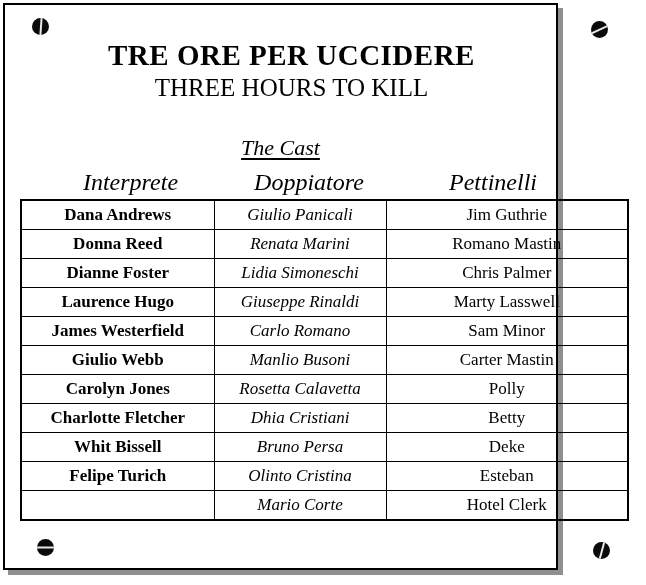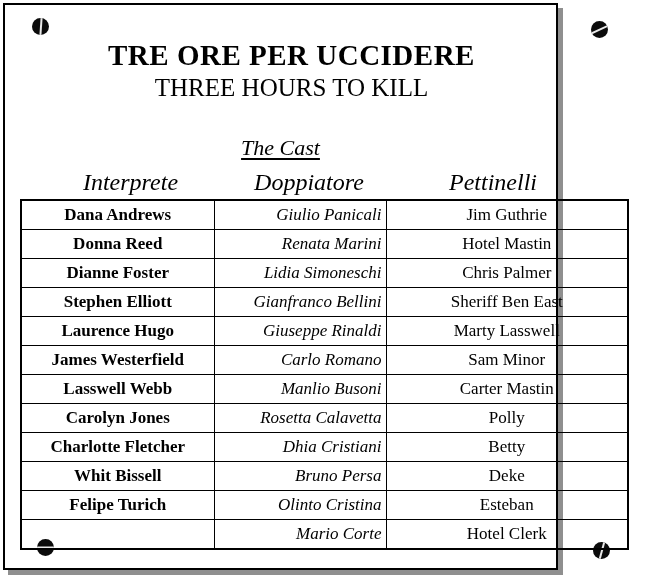--- a/index.html
+++ b/index.html
@@ -93,21 +93,21 @@
   .cast-table td {
     border: 1px solid #000000;
     text-align: center;
     vertical-align: middle;
     font-size: 17px;
     padding: 4px;
     overflow: hidden;
     white-space: nowrap;
   }
   .cast-table td.c1 { font-weight: bold; }
-  .cast-table td.c2 { font-style: italic; text-align: right; }
+  .cast-table td.c2 { font-style: italic; }
 </style>
 </head>
 <body>
 
 <div class="panel">
 
   <div class="screw screw-tl">
       <div class="slot"></div>
     </div>
   <div class="screw screw-tr">
@@ -141,44 +141,39 @@
     </colgroup>
     <tbody>
       <tr>
         <td class="c1">Dana Andrews</td>
         <td class="c2">Giulio Panicali</td>
         <td class="c3">Jim Guthrie</td>
       </tr>
       <tr>
         <td class="c1">Donna Reed</td>
         <td class="c2">Renata Marini</td>
-        <td class="c3">Hotel Mastin</td>
+        <td class="c3">Romano Mastin</td>
       </tr>
       <tr>
         <td class="c1">Dianne Foster</td>
         <td class="c2">Lidia Simoneschi</td>
         <td class="c3">Chris Palmer</td>
       </tr>
       <tr>
-        <td class="c1">Stephen Elliott</td>
-        <td class="c2">Gianfranco Bellini</td>
-        <td class="c3">Sheriff Ben East</td>
-      </tr>
-      <tr>
         <td class="c1">Laurence Hugo</td>
         <td class="c2">Giuseppe Rinaldi</td>
         <td class="c3">Marty Lasswell</td>
       </tr>
       <tr>
         <td class="c1">James Westerfield</td>
         <td class="c2">Carlo Romano</td>
         <td class="c3">Sam Minor</td>
       </tr>
       <tr>
-        <td class="c1">Lasswell Webb</td>
+        <td class="c1">Giulio Webb</td>
         <td class="c2">Manlio Busoni</td>
         <td class="c3">Carter Mastin</td>
       </tr>
       <tr>
         <td class="c1">Carolyn Jones</td>
         <td class="c2">Rosetta Calavetta</td>
         <td class="c3">Polly</td>
       </tr>
       <tr>
         <td class="c1">Charlotte Fletcher</td>

